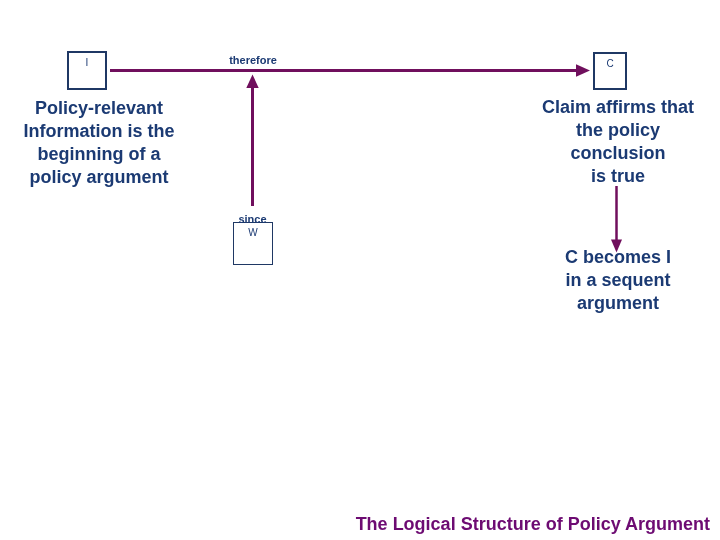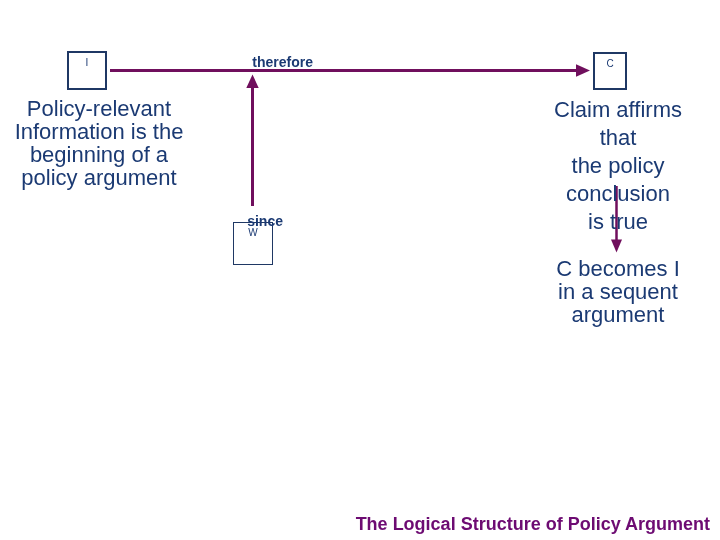--- a/index.html
+++ b/index.html
@@ -32,32 +32,32 @@
     display: block;
     margin-top: 4px;
     font-size: 10px;
     color: var(--text);
     font-weight: 400;
     line-height: 11px;
   }
   .caption {
     position: absolute;
     color: var(--text);
-    font-weight: normal;
-    font-size: 22px;
+    font-weight: bold;
+    font-size: 18px;
     line-height: 23px;
     text-align: center;
     white-space: pre-line;
   }
   .connector-label {
     position: absolute;
     color: var(--text);
     font-weight: bold;
-    font-size: 14px;
-    text-align: right;
+    font-size: 11px;
+    text-align: center;
   }
   .slide-title {
     position: absolute;
     left: 200px; top: 514px; width: 510px;
     color: var(--title);
     font-weight: bold;
     font-size: 18px;
     text-align: right;
     white-space: nowrap;
   }
@@ -102,25 +102,25 @@
 
   <div class="connector-label" style="left:193px; top:54px; width:120px;">therefore</div>
 
   <div class="connector-label" style="left:222px; top:205px; width:61px;margin-top:8px;">since</div>
 
   <div class="caption" style="left:8px; top:97px; width:182px;">Policy-relevant
 Information is the
 beginning of a
 policy argument</div>
 
-  <div class="caption" style="left:536px; top:96px; width:164px; line-height:28px;">Claim affirms that
+  <div class="caption" style="left:536px; top:96px; width:164px; line-height:23px;">Claim affirms that
 the policy
 conclusion
 is true</div>
 
 
-  <div class="caption" style="left:538px; top:257px; width:160px;">C becomes I
+  <div class="caption" style="left:538px; top:246px; width:160px;">C becomes I
 in a sequent
 argument</div>
 
   <div class="slide-title">The Logical Structure of Policy Argument</div>
 
 </div>
 
 </body></html>

